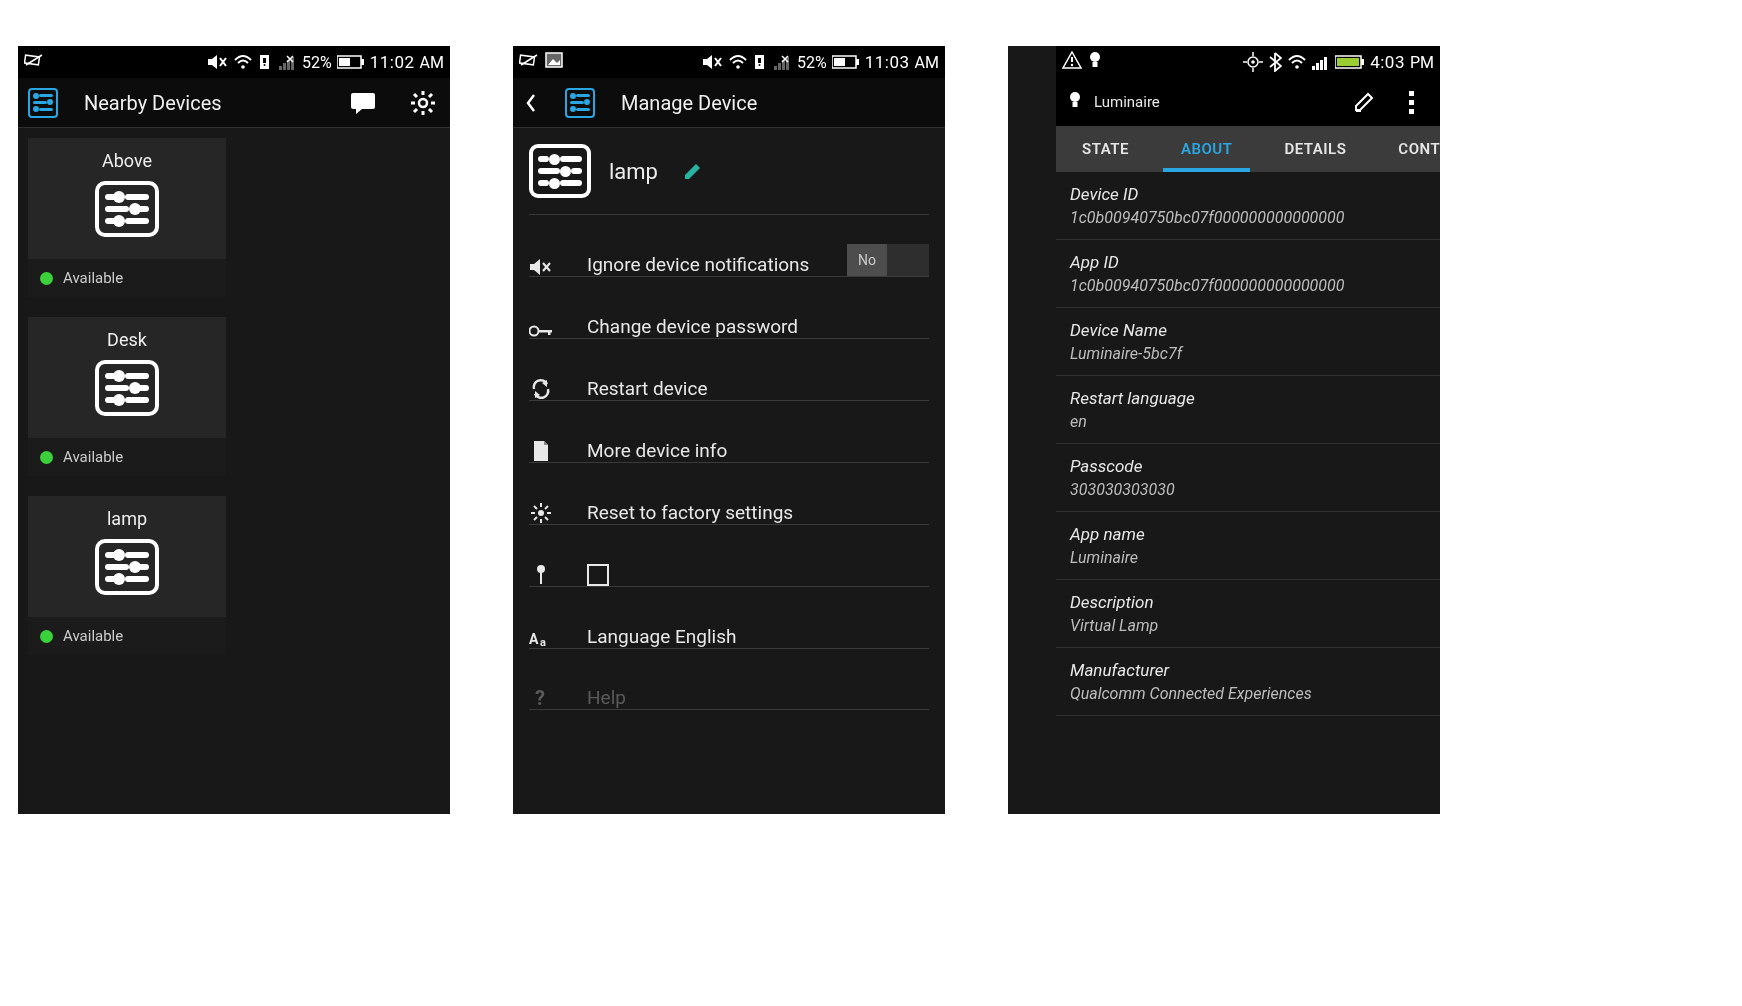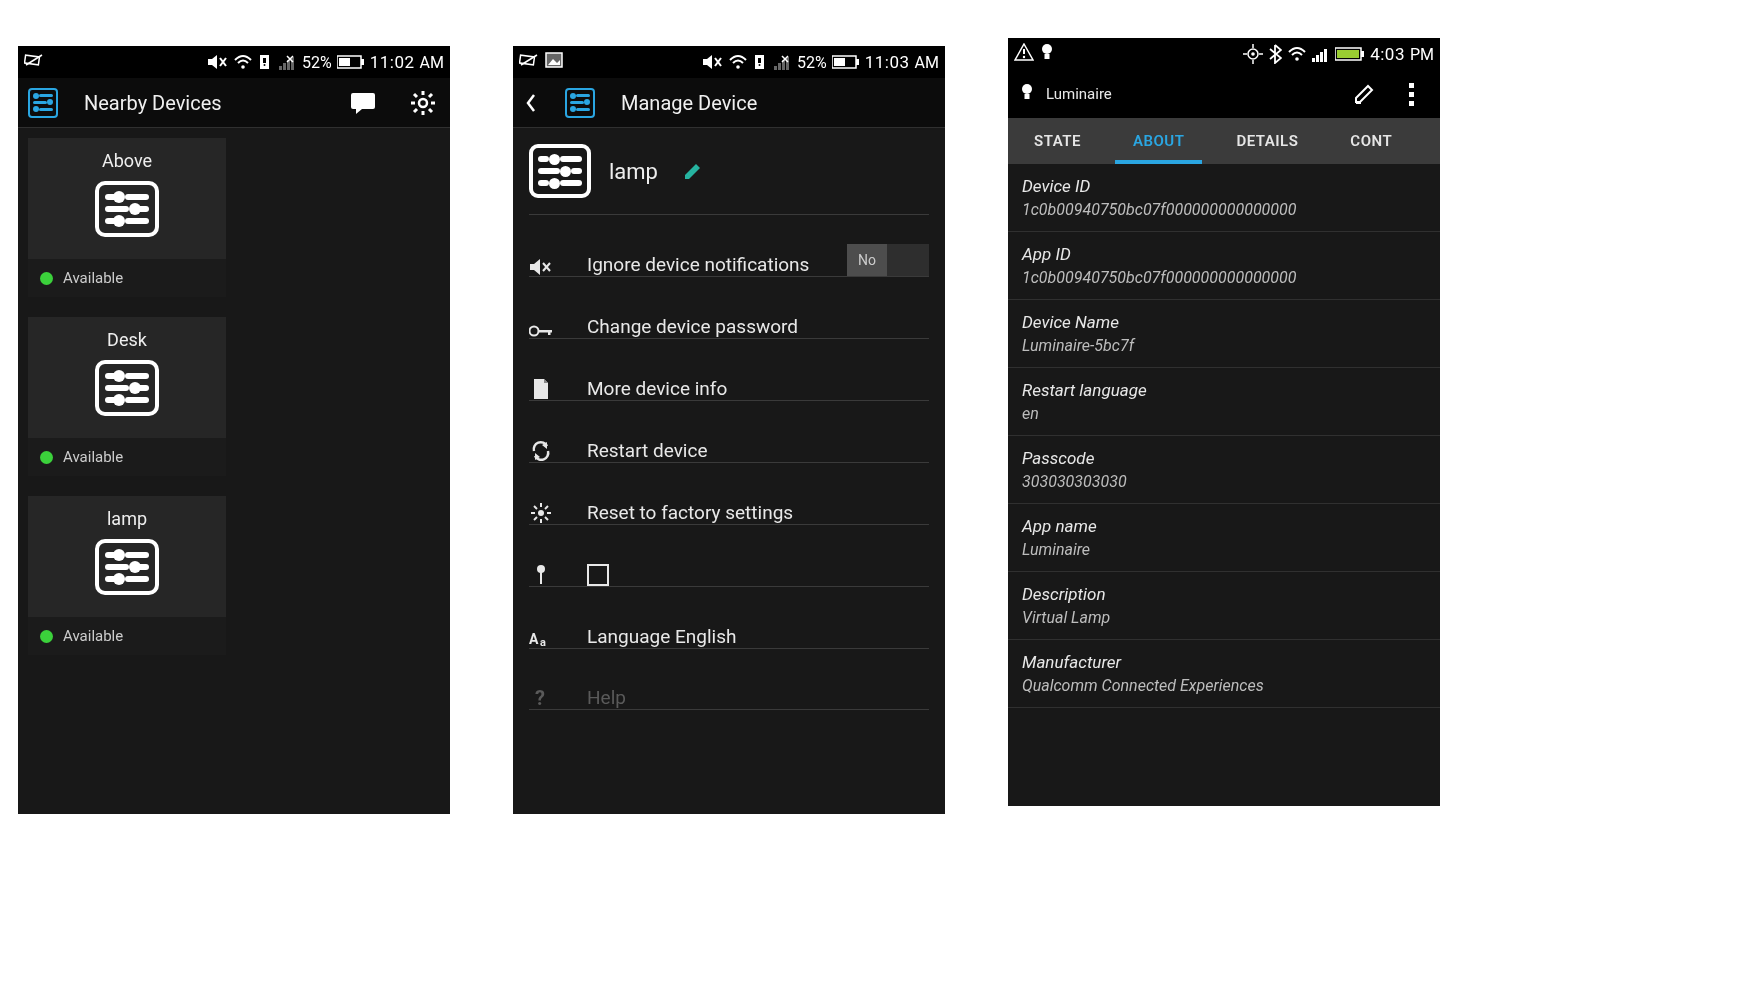--- a/index.html
+++ b/index.html
@@ -13,21 +13,21 @@
   .phone {
     position: absolute;
     width: 432px;
     height: 768px;
     background: #181818;
     overflow: hidden;
     color: #e8e8e8;
   }
   .phone.p1 { left: 18px; top: 46px; }
   .phone.p2 { left: 513px; top: 46px; }
-  .phone.p3 { left: 1008px; top: 38px; }
+  .phone.p3 { left: 1008px; top: 46px; padding-left: 48px; }
 
   
   .status-bar {
     height: 32px;
     background: #000;
     display: flex;
     align-items: center;
     padding: 0 6px;
     font-size: 15px;
     color: #fff;
@@ -465,38 +465,38 @@
             <circle cx="5" cy="7" r="4.5" stroke="#e8e8e8" stroke-width="2" fill="none"></circle>
             <rect x="9" y="6" width="14" height="2.5" fill="#e8e8e8"></rect>
             <rect x="19" y="6" width="2.5" height="5" fill="#e8e8e8"></rect>
           </svg>
       </span>
       <span class="rlabel">Change device password</span>
     </div>
 
     <div class="mgr-row">
       <span class="micon">
-        <svg width="18" height="22" viewBox="0 0 18 22">
-            <path d="M2 1 L12 1 L16 5 L16 21 L2 21 Z" fill="#e8e8e8"></path>
-            <polygon points="12,1 12,5 16,5" fill="#888"></polygon>
-          </svg>
-      </span>
-      <span class="rlabel">More device info</span>
-    </div>
-
-    <div class="mgr-row">
-      <span class="micon">
         <svg width="22" height="22" viewBox="0 0 22 22">
             <path d="M4 11 A7 7 0 0 1 17 6" stroke="#e8e8e8" stroke-width="2.5" fill="none"></path>
             <polygon points="17,2 17,9 12,5" fill="#e8e8e8"></polygon>
             <path d="M18 11 A7 7 0 0 1 5 16" stroke="#e8e8e8" stroke-width="2.5" fill="none"></path>
             <polygon points="5,20 5,13 10,17" fill="#e8e8e8"></polygon>
           </svg>
       </span>
       <span class="rlabel">Restart device</span>
+    </div>
+
+    <div class="mgr-row">
+      <span class="micon">
+        <svg width="18" height="22" viewBox="0 0 18 22">
+            <path d="M2 1 L12 1 L16 5 L16 21 L2 21 Z" fill="#e8e8e8"></path>
+            <polygon points="12,1 12,5 16,5" fill="#888"></polygon>
+          </svg>
+      </span>
+      <span class="rlabel">More device info</span>
     </div>
 
     <div class="mgr-row">
       <span class="micon">
         <svg width="22" height="22" viewBox="0 0 22 22">
             <circle cx="11" cy="11" r="3" fill="#e8e8e8"></circle>
             <g stroke="#e8e8e8" stroke-width="2">
               <line x1="11" y1="1" x2="11" y2="5"></line>
               <line x1="11" y1="17" x2="11" y2="21"></line>
               <line x1="1" y1="11" x2="5" y2="11"></line>

